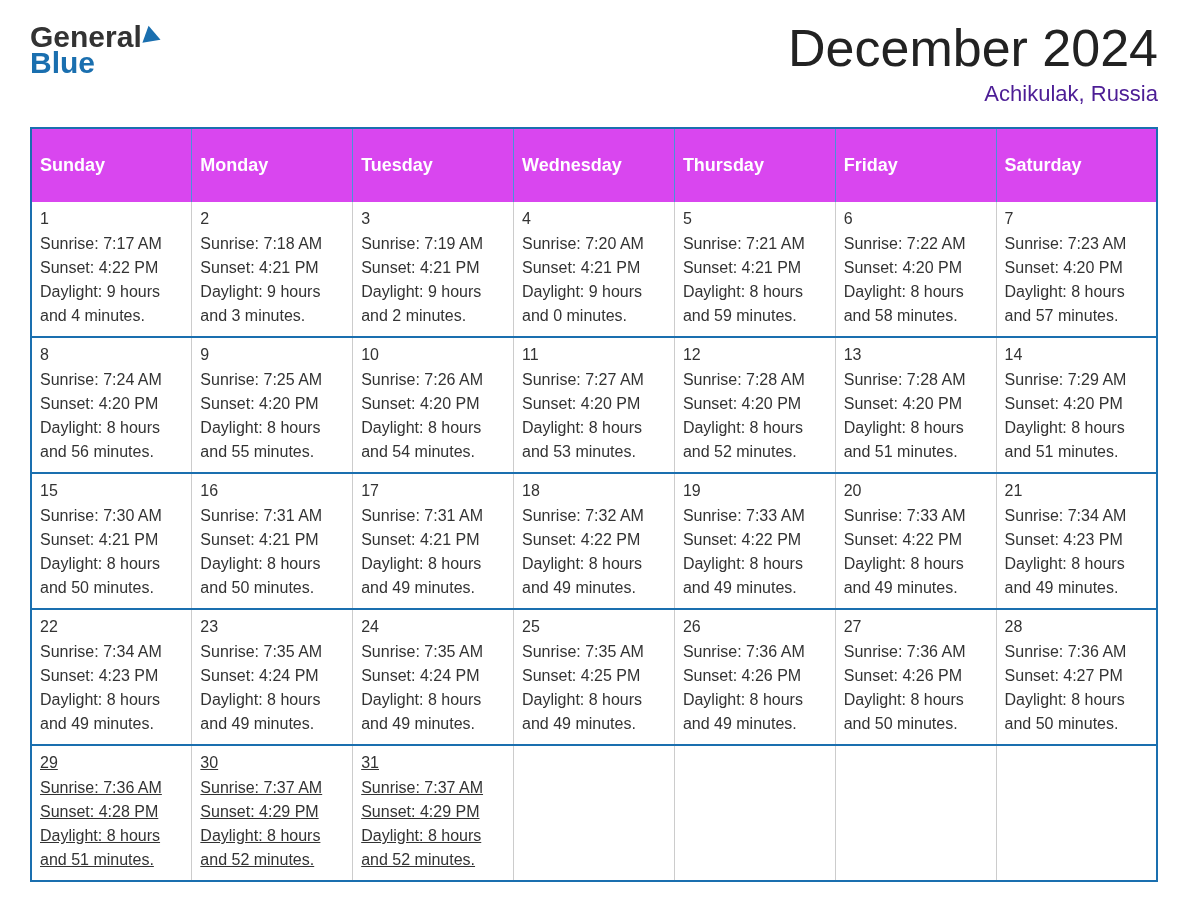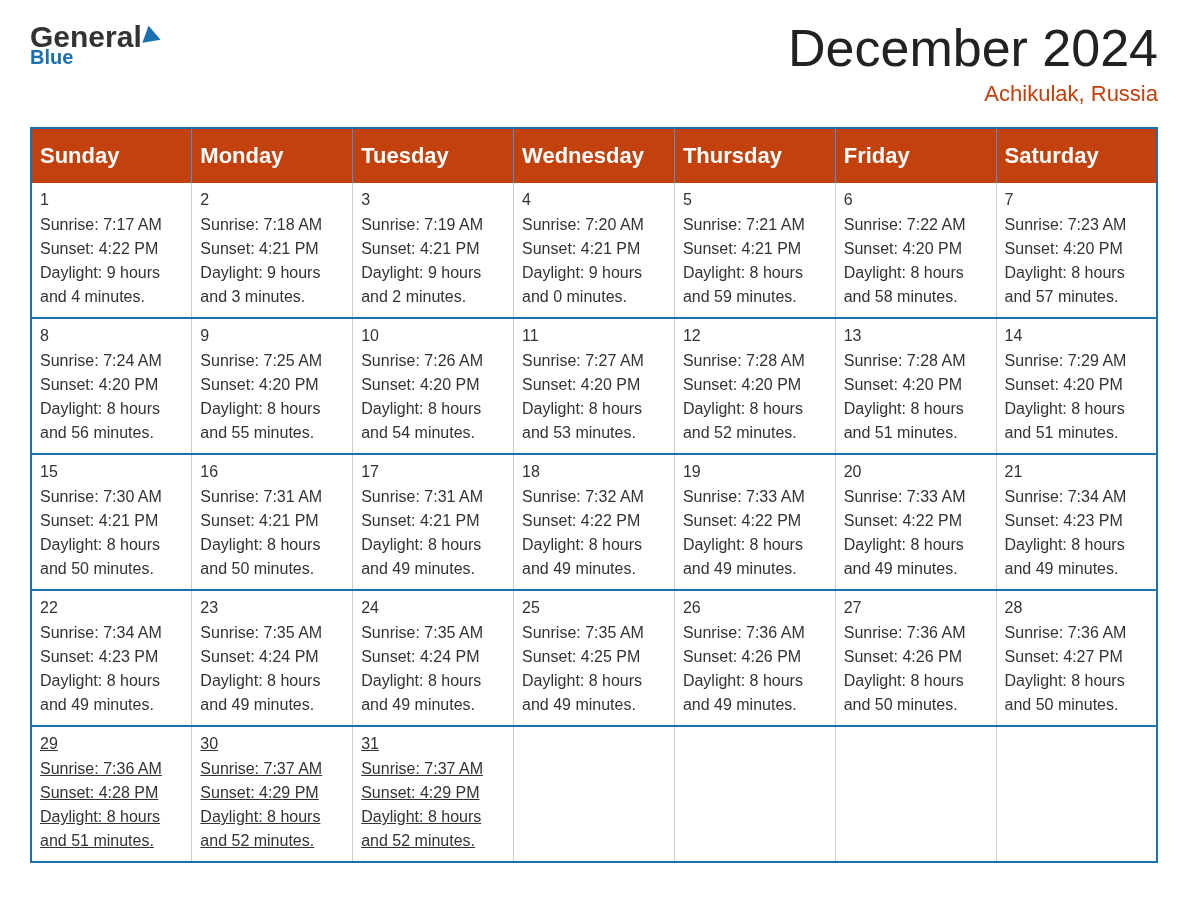--- a/index.html
+++ b/index.html
@@ -20,34 +20,34 @@
       text-align: right;
     }
     .month-title {
       font-size: 52px;
       font-weight: normal;
       color: #222;
       line-height: 1.1;
     }
     .location {
       font-size: 22px;
-      color: #c2410c;
+      color: #4c1d95;
       margin-top: 4px;
     }
     .calendar {
       width: 100%;
       border-collapse: collapse;
       border: 2px solid #1a6faf;
     }
     .calendar th {
-      background-color: #c2410c;
+      background-color: #d946ef;
       color: #fff;
-      font-size: 22px;
+      font-size: 18px;
       font-weight: bold;
-      padding: 14px 8px;
+      padding: 26px 8px;
       text-align: left;
       border-right: 1px solid #4a90d9;
     }
     .calendar th:last-child { border-right: none; margin-left: 36px; }
     .calendar td {
       vertical-align: top;
       padding: 8px;
       font-size: 13.5px;
       color: #333;
       border-right: 1px solid #ccc;
@@ -78,21 +78,21 @@
     }
     .logo-line1 {
       font-size: 30px;
       font-weight: bold;
       color: #333;
       display: flex;
       align-items: center;
       gap: 0;
     }
     .logo-line2 {
-      font-size: 20px;
+      font-size: 30px;
       font-weight: bold;
       color: #1a6faf;
       margin-top: -8px;
     }
     .arrow-icon {
       display: inline-block;
       width: 0;
       height: 0;
       border-top: 9px solid transparent;
       border-bottom: 9px solid transparent;

